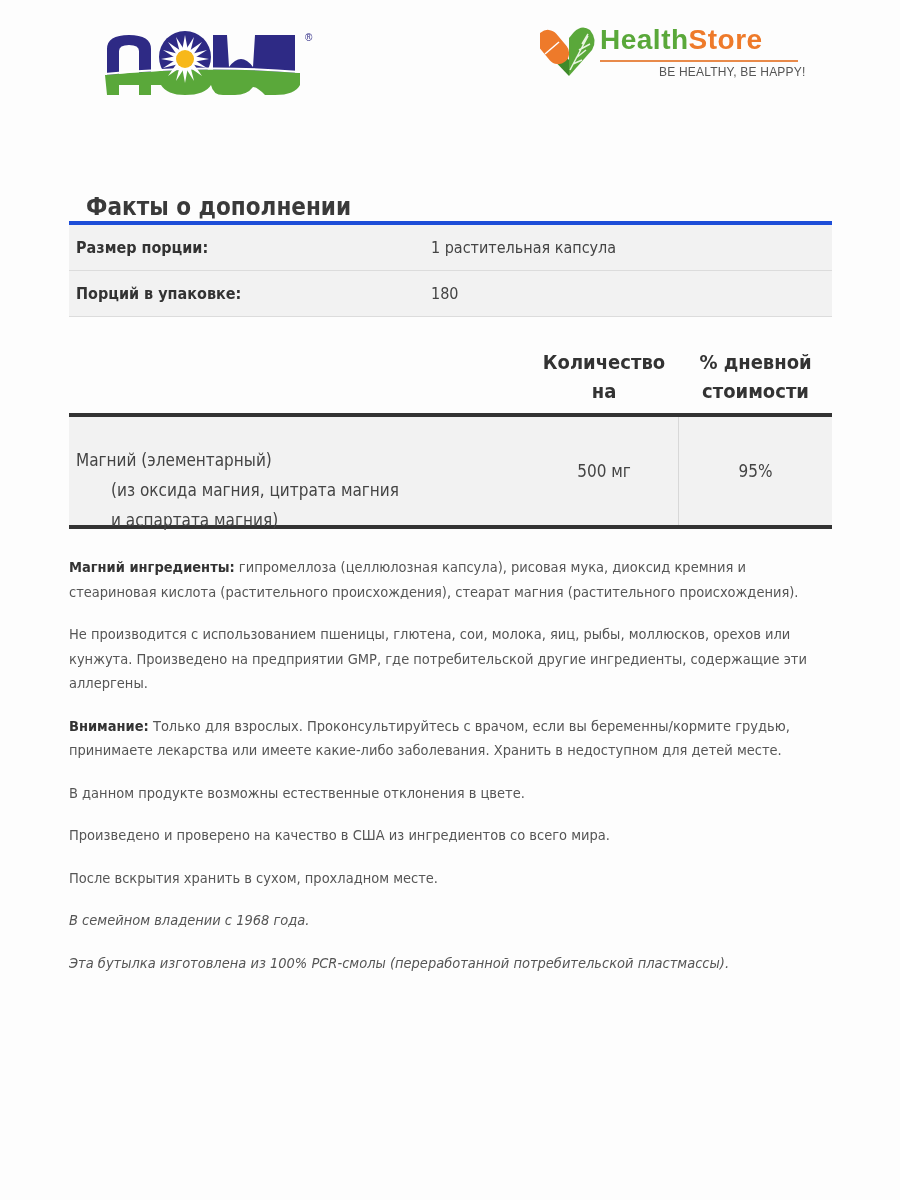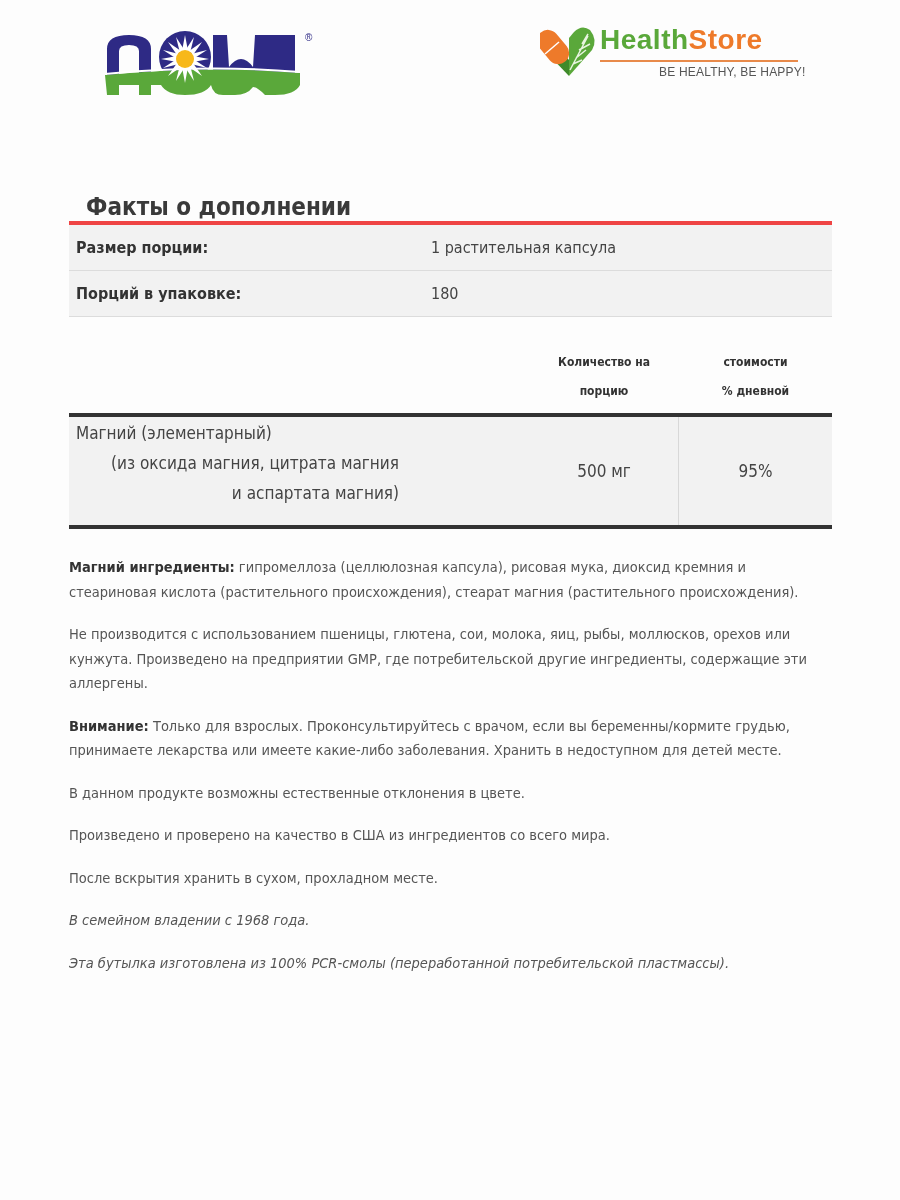--- a/index.html
+++ b/index.html
@@ -11,33 +11,33 @@
   .logo-now { position: absolute; left: 105px; top: 27px; width: 215px; height: 70px; }
   .logo-hs { position: absolute; left: 540px; top: 20px; width: 270px; height: 60px; }
   .hs-text { position: absolute; left: 60px; top: 4px; font-family: "Liberation Sans", sans-serif; font-weight: bold; font-size: 28px; letter-spacing: 0.5px; text-align: right; }
   .hs-text .g { color: #5aa83a; }
   .hs-text .o { color: #ee7a2a; }
   .hs-line { position: absolute; left: 60px; top: 40px; width: 198px; height: 2px; background: #e88a4a; }
   .hs-tag { position: absolute; left: 119px; top: 45px; font-family: "Liberation Sans", sans-serif; font-size: 12px; color: #555; letter-spacing: 0.2px; }
 
   .title { position: absolute; left: 69px; top: 176px; font-size: 24px; font-weight: bold; color: #3a3a3a; margin: 17px; }
 
-  .info-table { position: absolute; left: 69px; top: 221px; width: 763px; border-top: 4px solid #ef4444; }
+  .info-table { position: absolute; left: 69px; top: 221px; width: 763px; border-top: 4px solid #1d4ed8; }
   .info-row { display: flex; height: 45px; align-items: center; background: #f2f2f2; border-bottom: 1px solid #dcdcdc; }
   .info-row .k { width: 355px; padding-left: 7px; font-weight: bold; font-size: 16px; color: #333; }
   .info-row .v { font-size: 16px; color: #444; }
 
   .facts-head { position: absolute; left: 69px; top: 348px; width: 763px; height: 62px; }
-  .fh-col { position: absolute; text-align: center; font-weight: bold; font-size: 12px; line-height: 29px; color: #333; }
+  .fh-col { position: absolute; text-align: center; font-weight: bold; font-size: 20px; line-height: 29px; color: #333; }
   .fh-amt { left: 460px; width: 150px; }
   .fh-dv { left: 610px; width: 153px; }
 
   .facts-table { position: absolute; left: 69px; top: 413px; width: 763px; height: 108px; border-top: 4px solid #333; border-bottom: 4px solid #333; background: #f2f2f2; }
-  .ft-name { position: absolute; left: 7px; top: 1px; font-size: 17px; line-height: 30px; color: #444; }
-  .ft-name .sub { padding-left: 35px; display: block; text-align: right; }
+  .ft-name { position: absolute; left: 7px; top: 28px; font-size: 17px; line-height: 30px; color: #444; }
+  .ft-name .sub { padding-left: 35px; display: block; }
   .ft-amt { position: absolute; left: 460px; width: 150px; top: 0; height: 108px; display: flex; align-items: center; justify-content: center; font-size: 17px; color: #444; }
   .ft-sep { position: absolute; left: 609px; top: 0; width: 1px; height: 108px; background: #d8d8d8; }
   .ft-dv { position: absolute; left: 610px; width: 153px; top: 0; height: 108px; display: flex; align-items: center; justify-content: center; font-size: 17px; color: #444; }
 
   .body-text { position: absolute; left: 69px; top: 555px; width: 740px; font-size: 14.5px; line-height: 24.5px; color: #555; }
   .body-text p { margin: 0 0 18px 0; }
   .body-text b { color: #333; }
   .body-text i { font-style: italic; }
 </style>
 </head>
@@ -103,22 +103,22 @@
     <span class="v">180</span>
   </div>
 </div>
 
 <div class="facts-head">
   <div class="fh-col fh-amt">
     <div>Количество на</div>
     <div>порцию</div>
   </div>
   <div class="fh-col fh-dv">
+    <div>% дневной</div>
     <div>стоимости</div>
-    <div>% дневной</div>
   </div>
 </div>
 
 <div class="facts-table">
   <div class="ft-name">
     <span>Магний (элементарный)</span>
     <span class="sub">(из оксида магния, цитрата магния</span>
     <span class="sub">и аспартата магния)</span>
   </div>
   <div class="ft-amt">500 мг</div>

